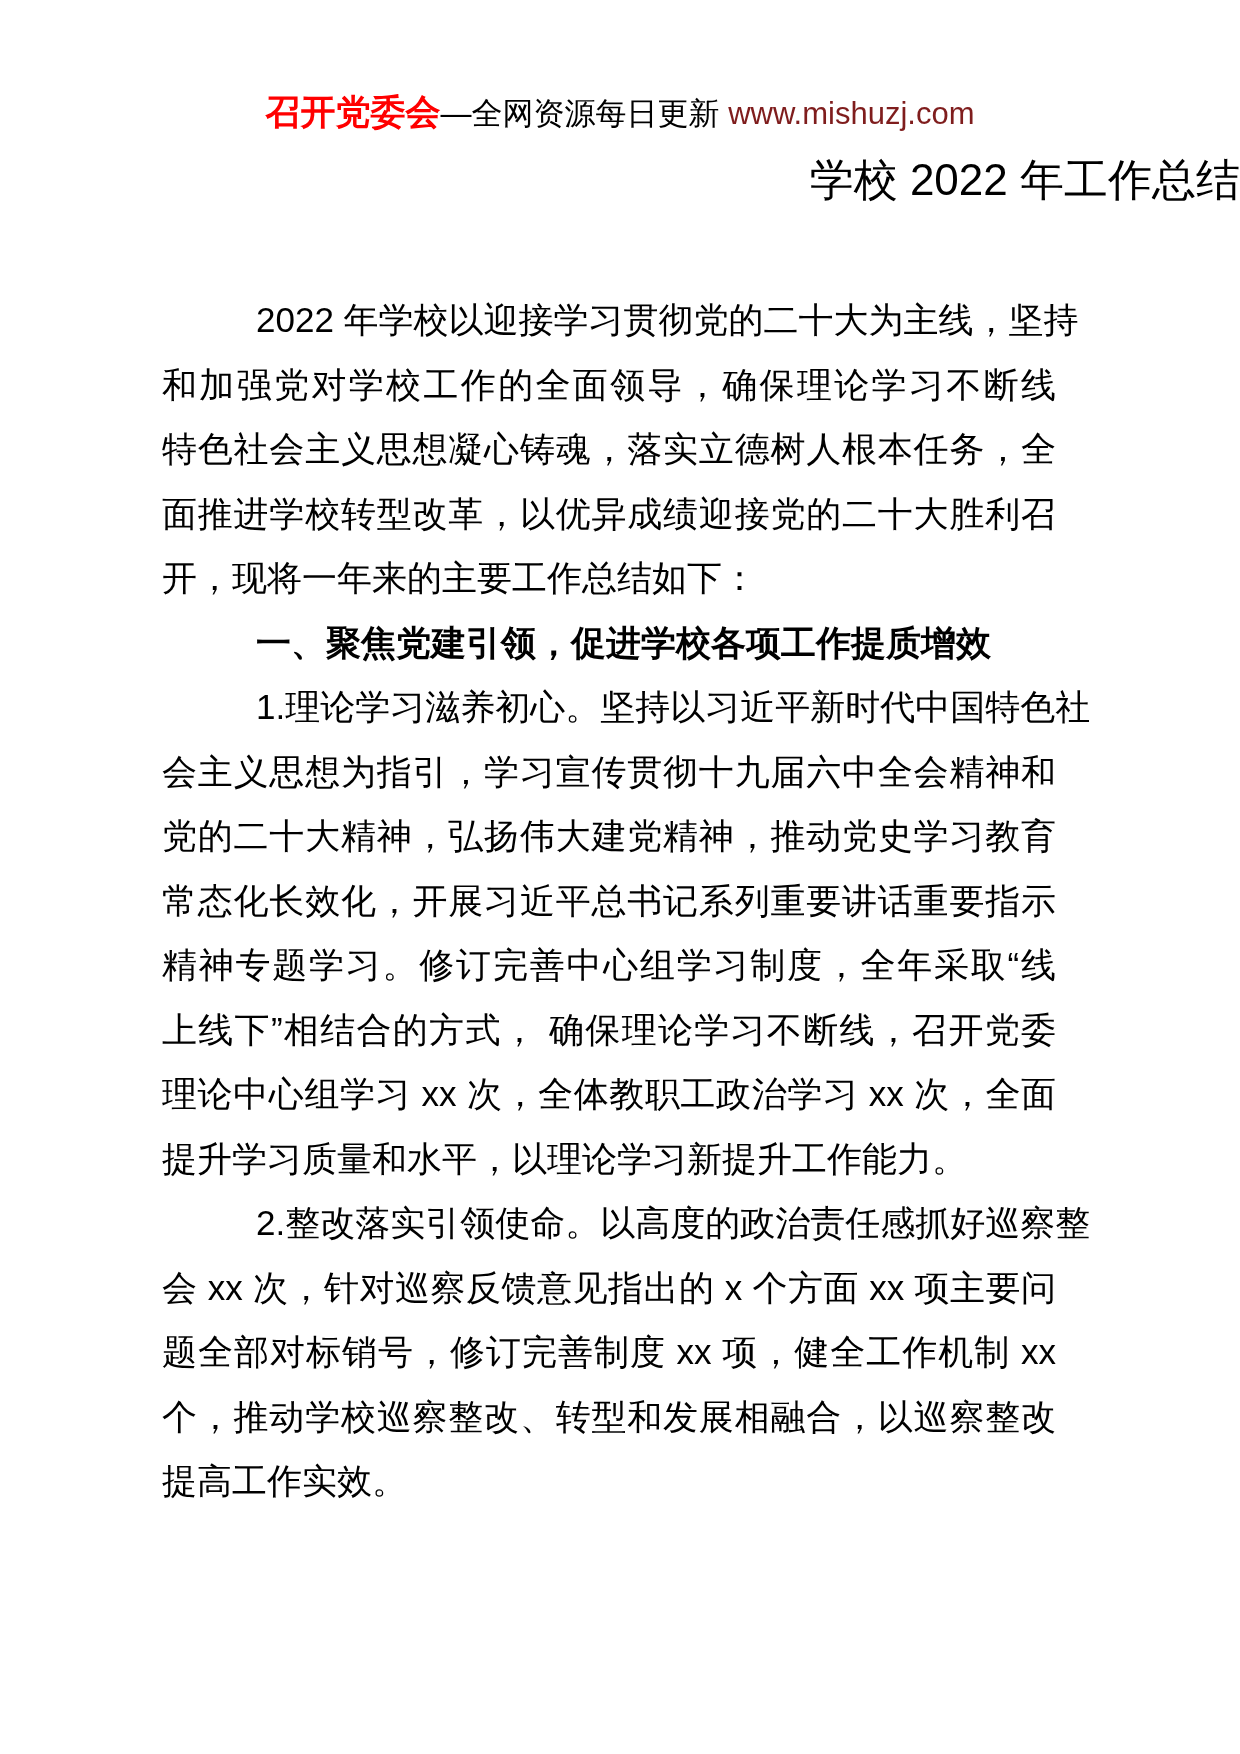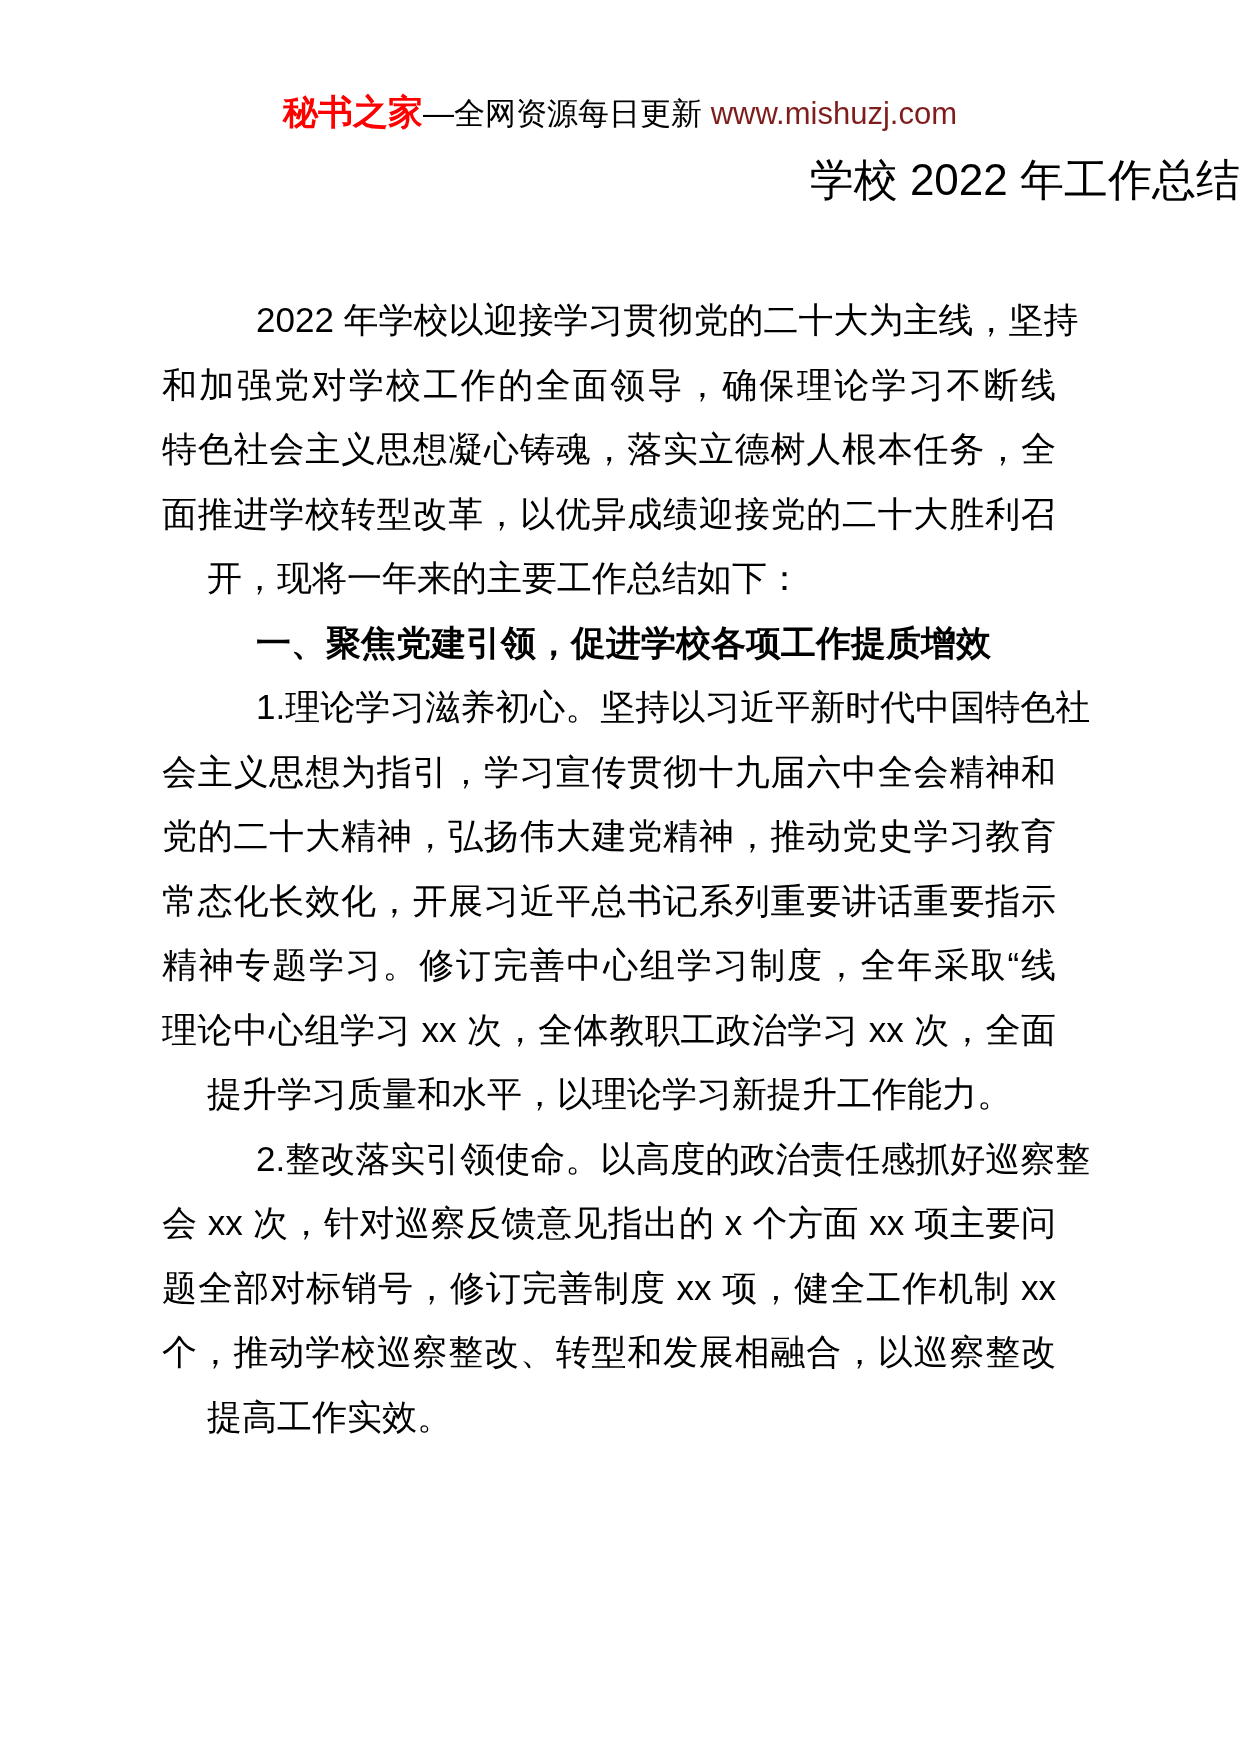--- a/index.html
+++ b/index.html
@@ -41,55 +41,55 @@
     line-height:64.5px;
     height:64.5px;
     text-align:justify;
     text-align-last:justify;
     text-justify:inter-character;
     white-space:nowrap;
   }
   .line.last{
     text-align:left;
     text-align-last:left;
-    margin-left:45px;
   }
   .line.indent{ padding-left:94px; }
   .line.heading{
     font-weight:bold;
     text-align:left;
     text-align-last:left;
   }
 </style>
 </head>
 <body>
 
 <div class="page">
 
   <div class="doc-header">
-    <span class="brand" style="color:#ff0000;">秘书之家</span><span>—全网资源每日更新 </span><span style="color:#7f1d1d;">www.mishuzj.com</span>
+    <span class="brand" style="color:#ff0000;">召开党委会</span><span>—全网资源每日更新 </span><span style="color:#7f1d1d;">www.mishuzj.com</span>
   </div>
 
   <div class="doc-title">学校 2022 年工作总结</div>
 
   <div class="content">
 
     <div class="line indent">2022 年学校以迎接学习贯彻党的二十大为主线，坚持</div>
     <div class="line">和加强党对学校工作的全面领导，确保理论学习不断线</div>
     <div class="line">特色社会主义思想凝心铸魂，落实立德树人根本任务，全</div>
     <div class="line">面推进学校转型改革，以优异成绩迎接党的二十大胜利召</div>
     <div class="line last">开，现将一年来的主要工作总结如下：</div>
 
     <div class="line heading indent">一、聚焦党建引领，促进学校各项工作提质增效</div>
 
     <div class="line indent">1.理论学习滋养初心。坚持以习近平新时代中国特色社</div>
     <div class="line">会主义思想为指引，学习宣传贯彻十九届六中全会精神和</div>
     <div class="line">党的二十大精神，弘扬伟大建党精神，推动党史学习教育</div>
     <div class="line">常态化长效化，开展习近平总书记系列重要讲话重要指示</div>
     <div class="line">精神专题学习。修订完善中心组学习制度，全年采取“线</div>
+    <div class="line">上线下”相结合的方式， 确保理论学习不断线，召开党委</div>
     <div class="line">理论中心组学习 xx 次，全体教职工政治学习 xx 次，全面</div>
     <div class="line last">提升学习质量和水平，以理论学习新提升工作能力。</div>
 
     <div class="line indent">2.整改落实引领使命。以高度的政治责任感抓好巡察整</div>
     <div class="line">会 xx 次，针对巡察反馈意见指出的 x 个方面 xx 项主要问</div>
     <div class="line">题全部对标销号，修订完善制度 xx 项，健全工作机制 xx</div>
     <div class="line">个，推动学校巡察整改、转型和发展相融合，以巡察整改</div>
     <div class="line last">提高工作实效。</div>
 
   </div>

